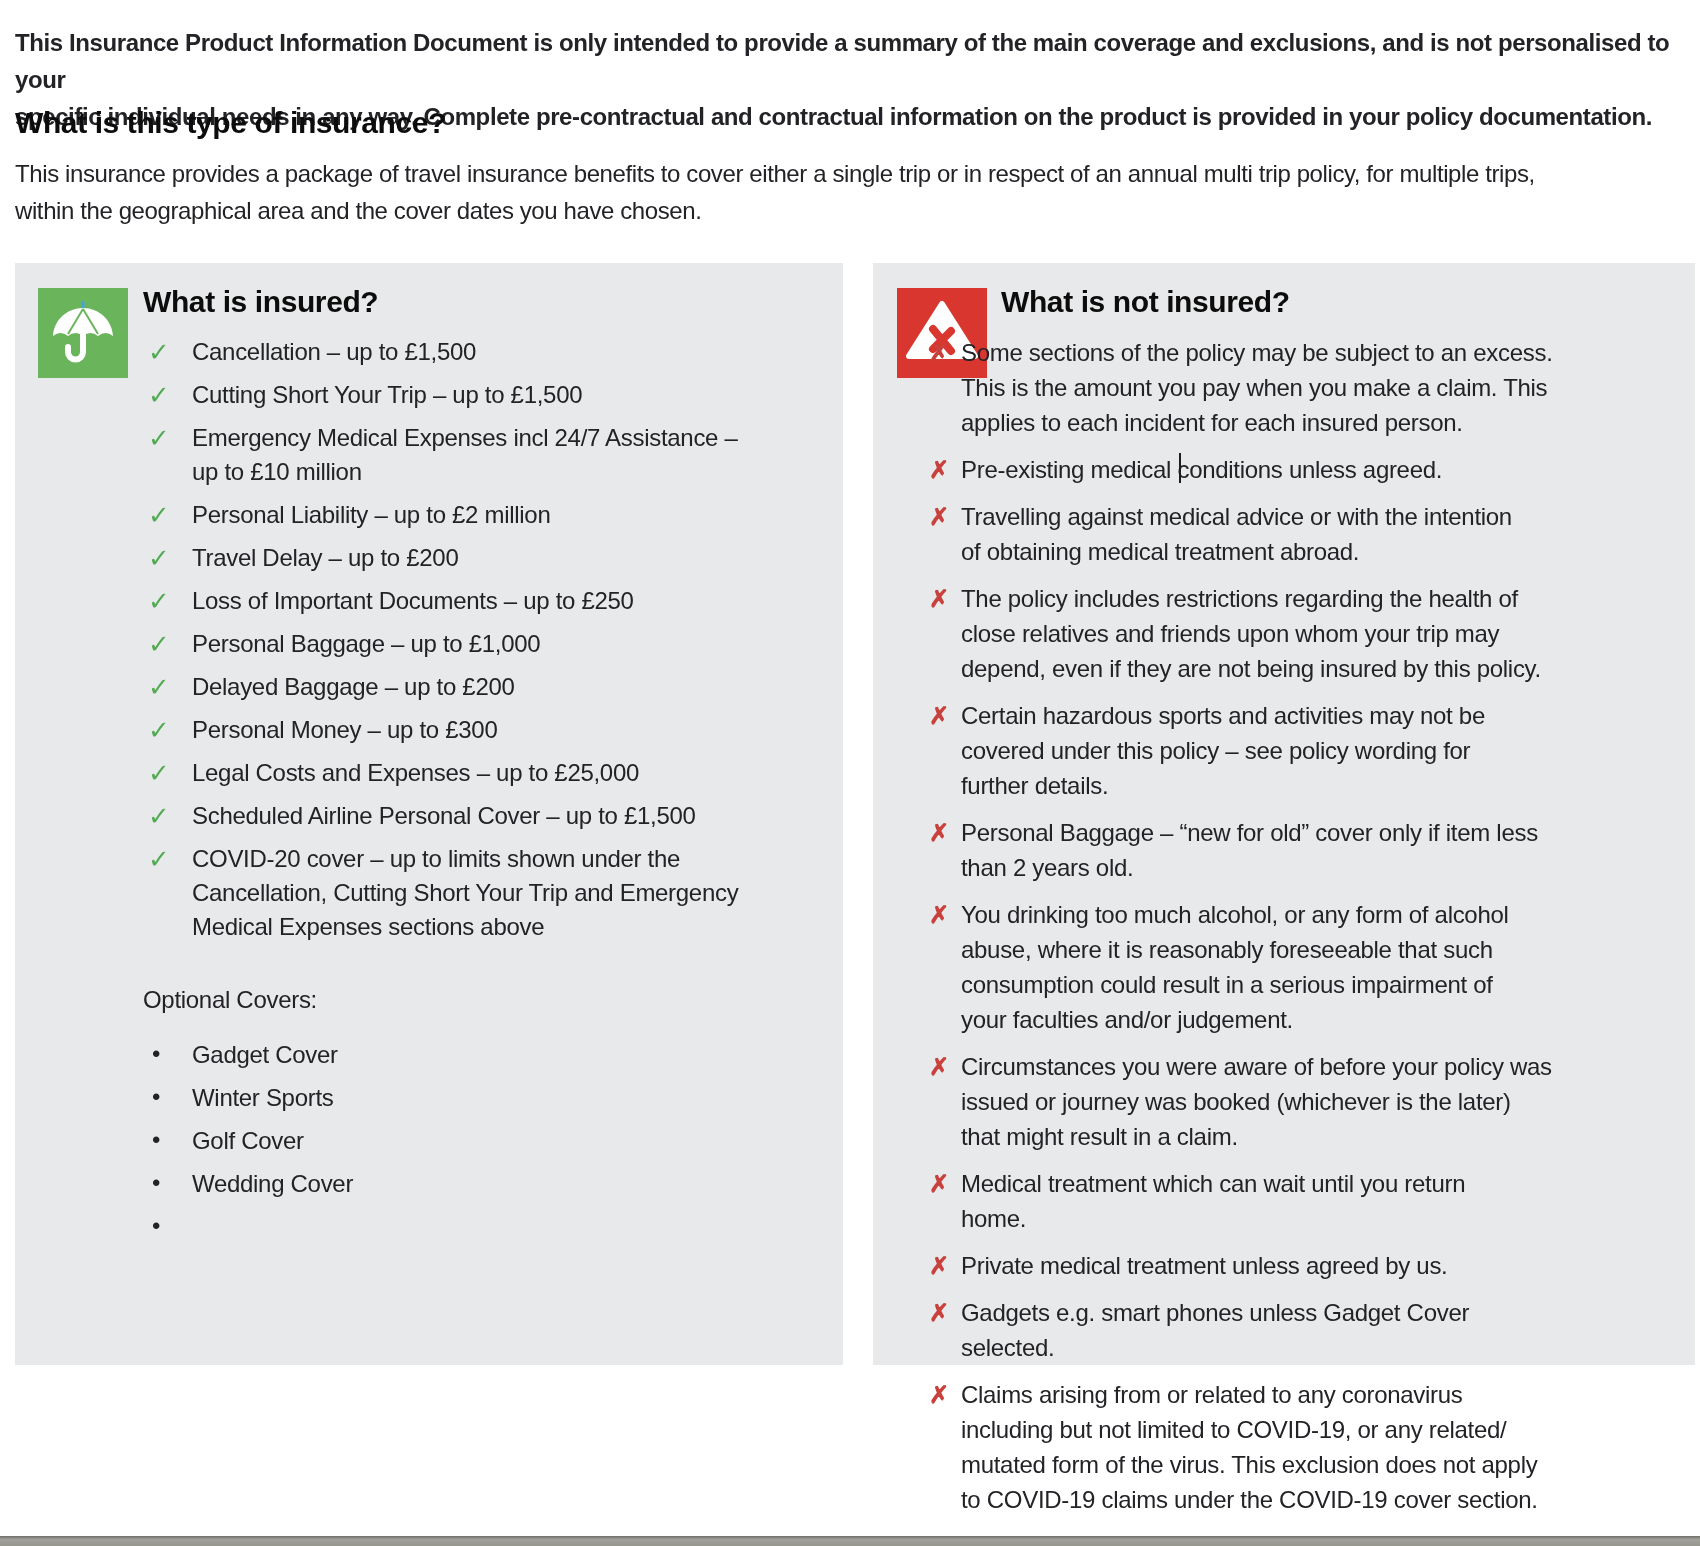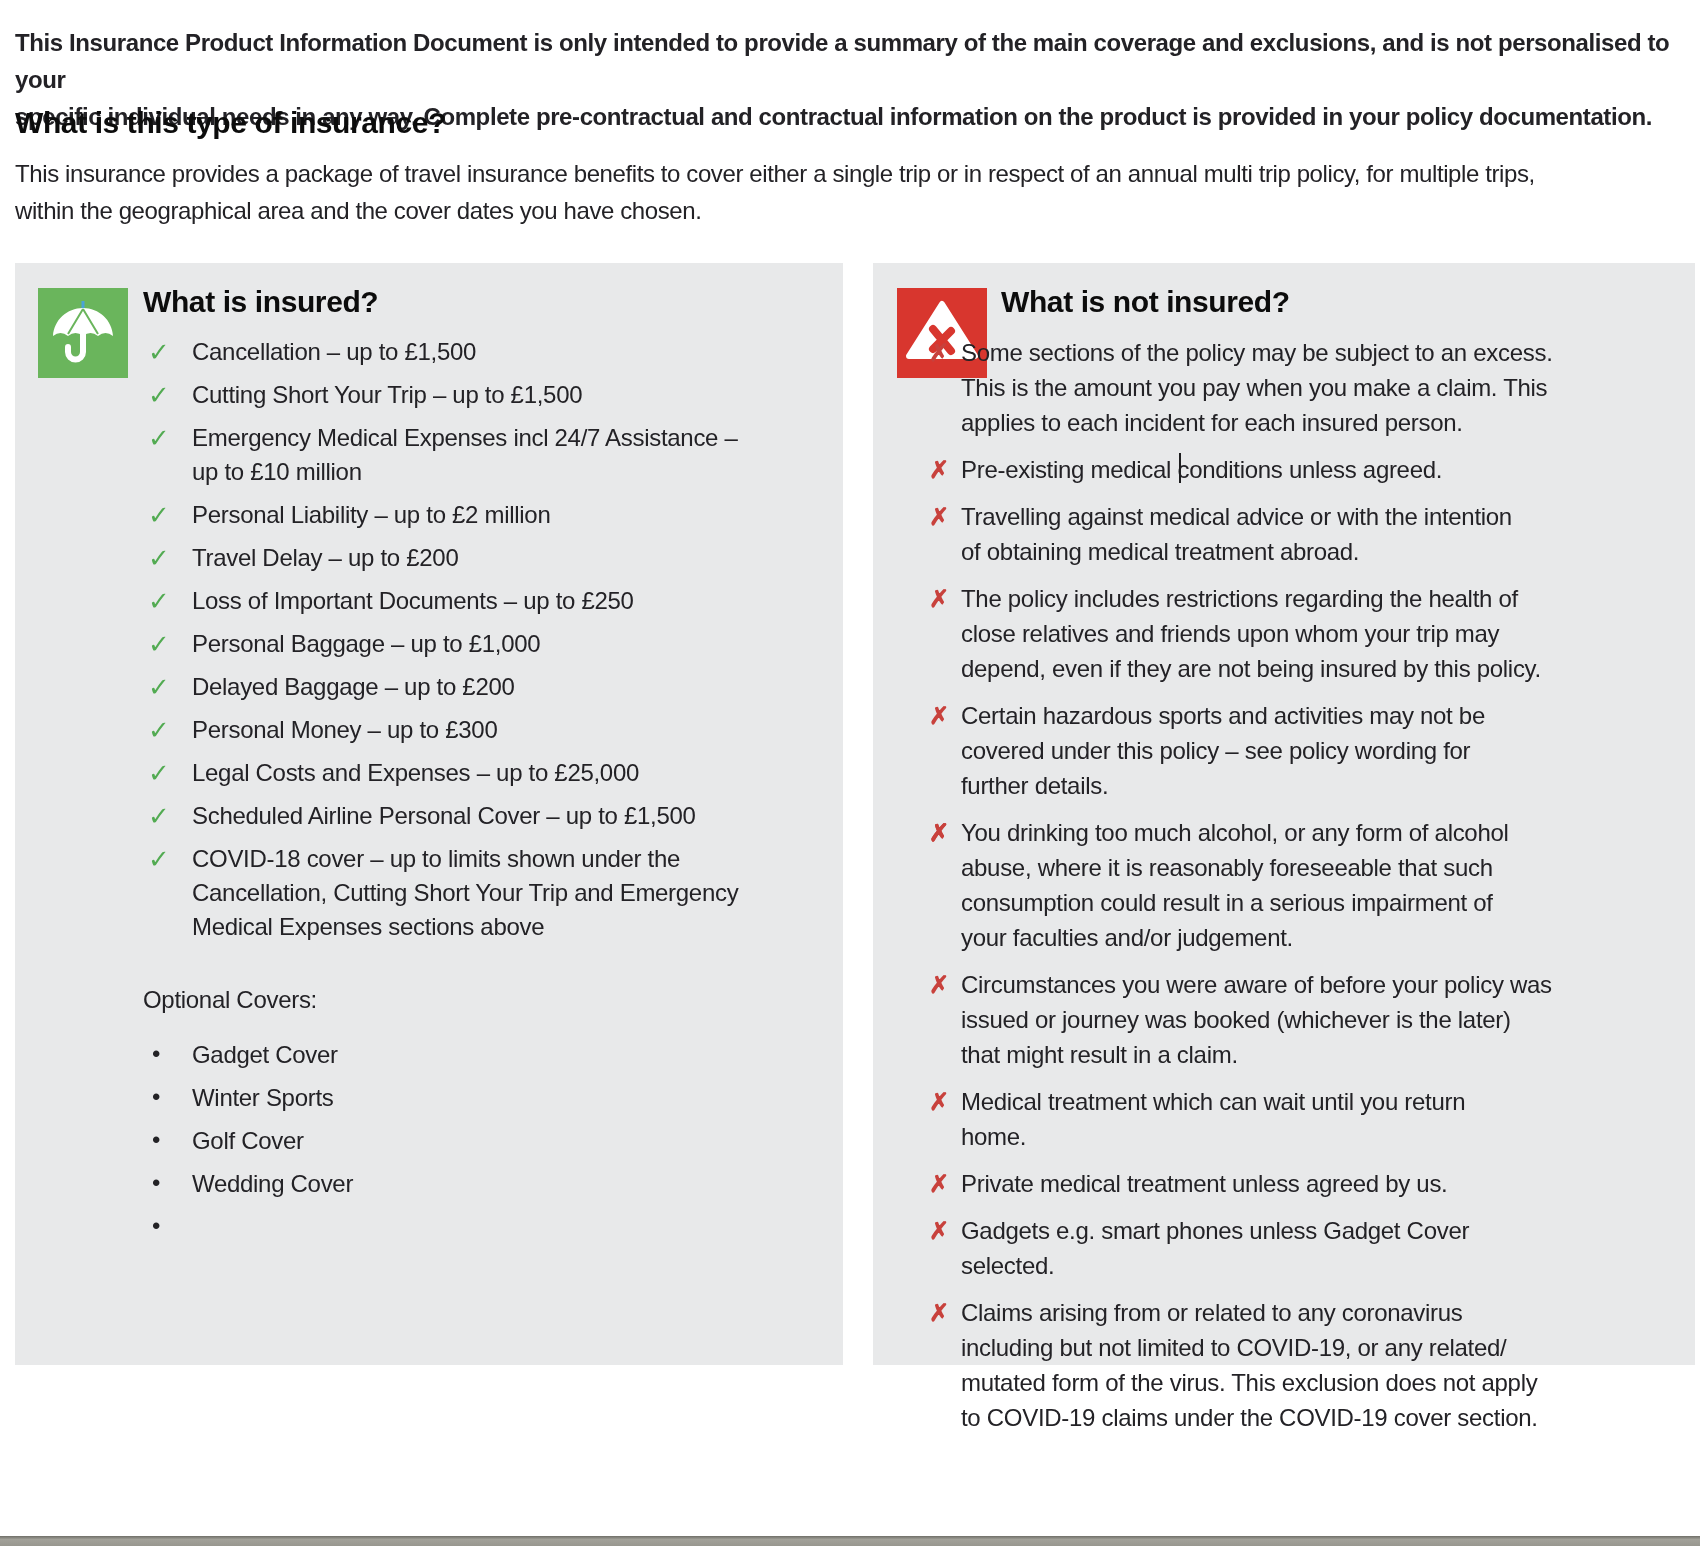--- a/index.html
+++ b/index.html
@@ -97,21 +97,21 @@
           <li><span class="mark">✓</span><span class="item-title">Personal Baggage –</span><span> up to £1,000</span></li>
 
           <li><span class="mark">✓</span><span class="item-title">Delayed Baggage –</span><span> up to £200</span></li>
 
           <li><span class="mark">✓</span><span class="item-title">Personal Money –</span><span> up to £300</span></li>
 
           <li><span class="mark">✓</span><span class="item-title">Legal Costs and Expenses –</span><span> up to £25,000</span></li>
 
           <li><span class="mark">✓</span><span class="item-title">Scheduled Airline Personal Cover –</span><span> up to £1,500</span></li>
 
-          <li><span class="mark">✓</span><span class="item-title">COVID-18 cover –</span><span> up to limits shown under the
+          <li><span class="mark">✓</span><span class="item-title">COVID-20 cover –</span><span> up to limits shown under the
 Cancellation, Cutting Short Your Trip and Emergency
 Medical Expenses sections above</span></li>
         </ul>
 
       <p class="optional-heading">Optional Covers:</p>
 
       <ul class="item-list optional-list">
 
           <li><span class="mark">•</span><span>Gadget Cover</span></li>
 
@@ -148,21 +148,22 @@
 of obtaining medical treatment abroad.</span></li>
 
           <li><span class="mark">✗</span><span>The policy includes restrictions regarding the health of
 close relatives and friends upon whom your trip may
 depend, even if they are not being insured by this policy.</span></li>
 
           <li><span class="mark">✗</span><span>Certain hazardous sports and activities may not be
 covered under this policy – see policy wording for
 further details.</span></li>
 
-          <li><span class="mark">✗</span></li>
+          <li><span class="mark">✗</span><span>Personal Baggage – “new for old” cover only if item less
+than 2 years old.</span></li>
 
           <li><span class="mark">✗</span><span>You drinking too much alcohol, or any form of alcohol
 abuse, where it is reasonably foreseeable that such
 consumption could result in a serious impairment of
 your faculties and/or judgement.</span></li>
 
           <li><span class="mark">✗</span><span>Circumstances you were aware of before your policy was
 issued or journey was booked (whichever is the later)
 that might result in a claim.</span></li>
 

